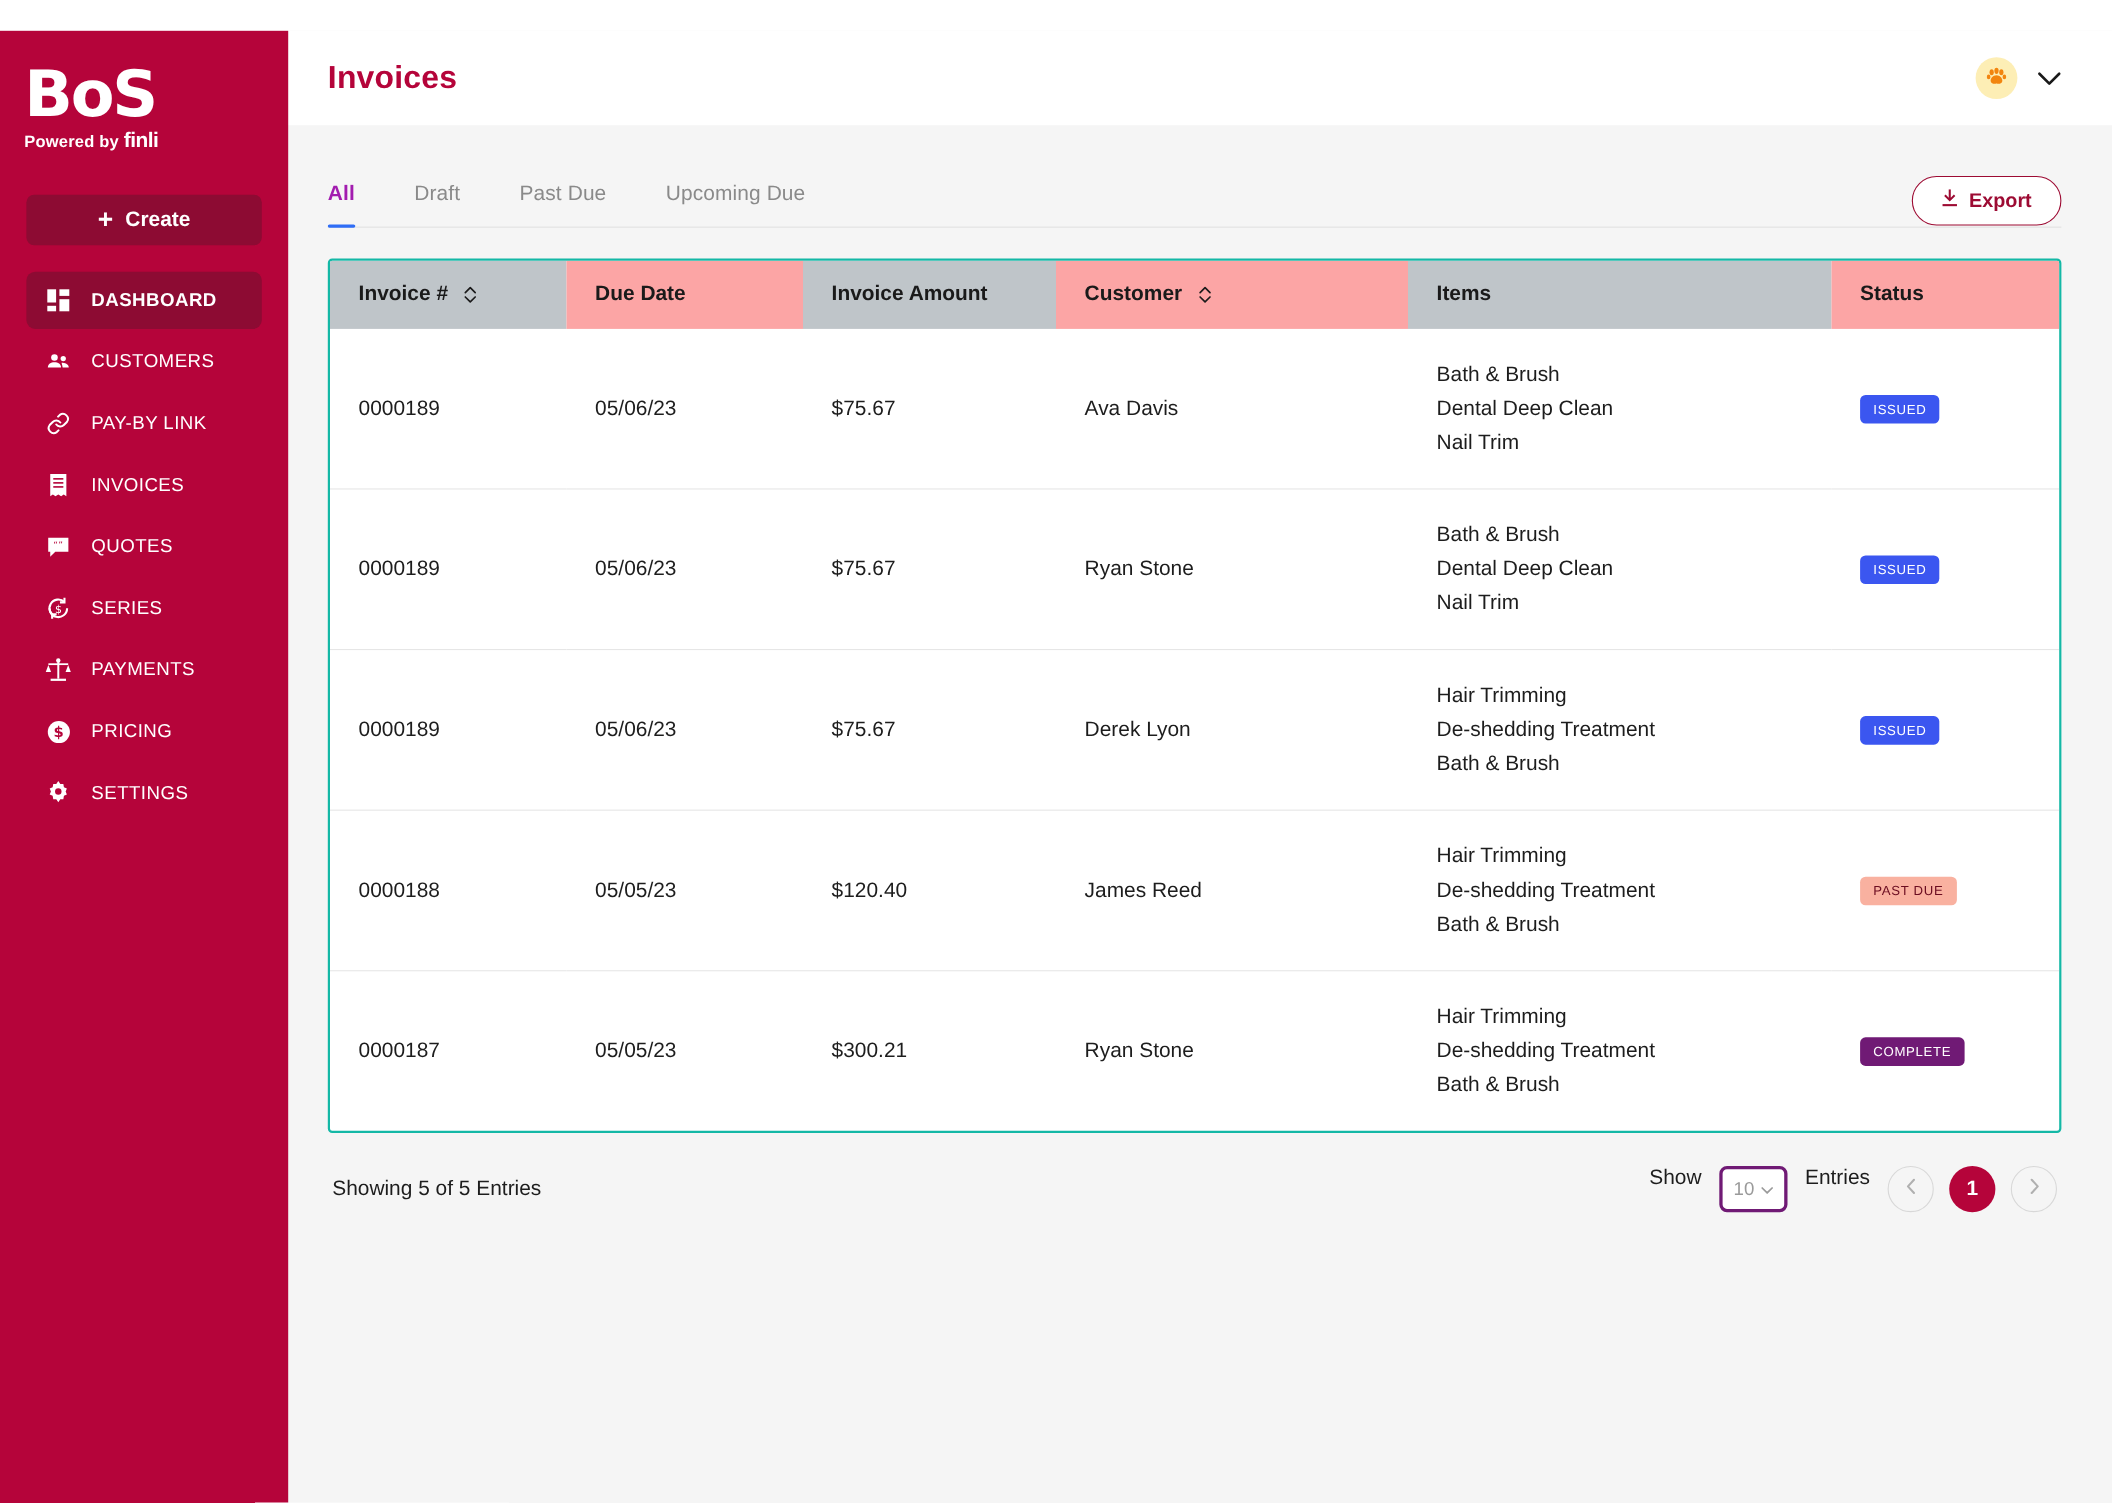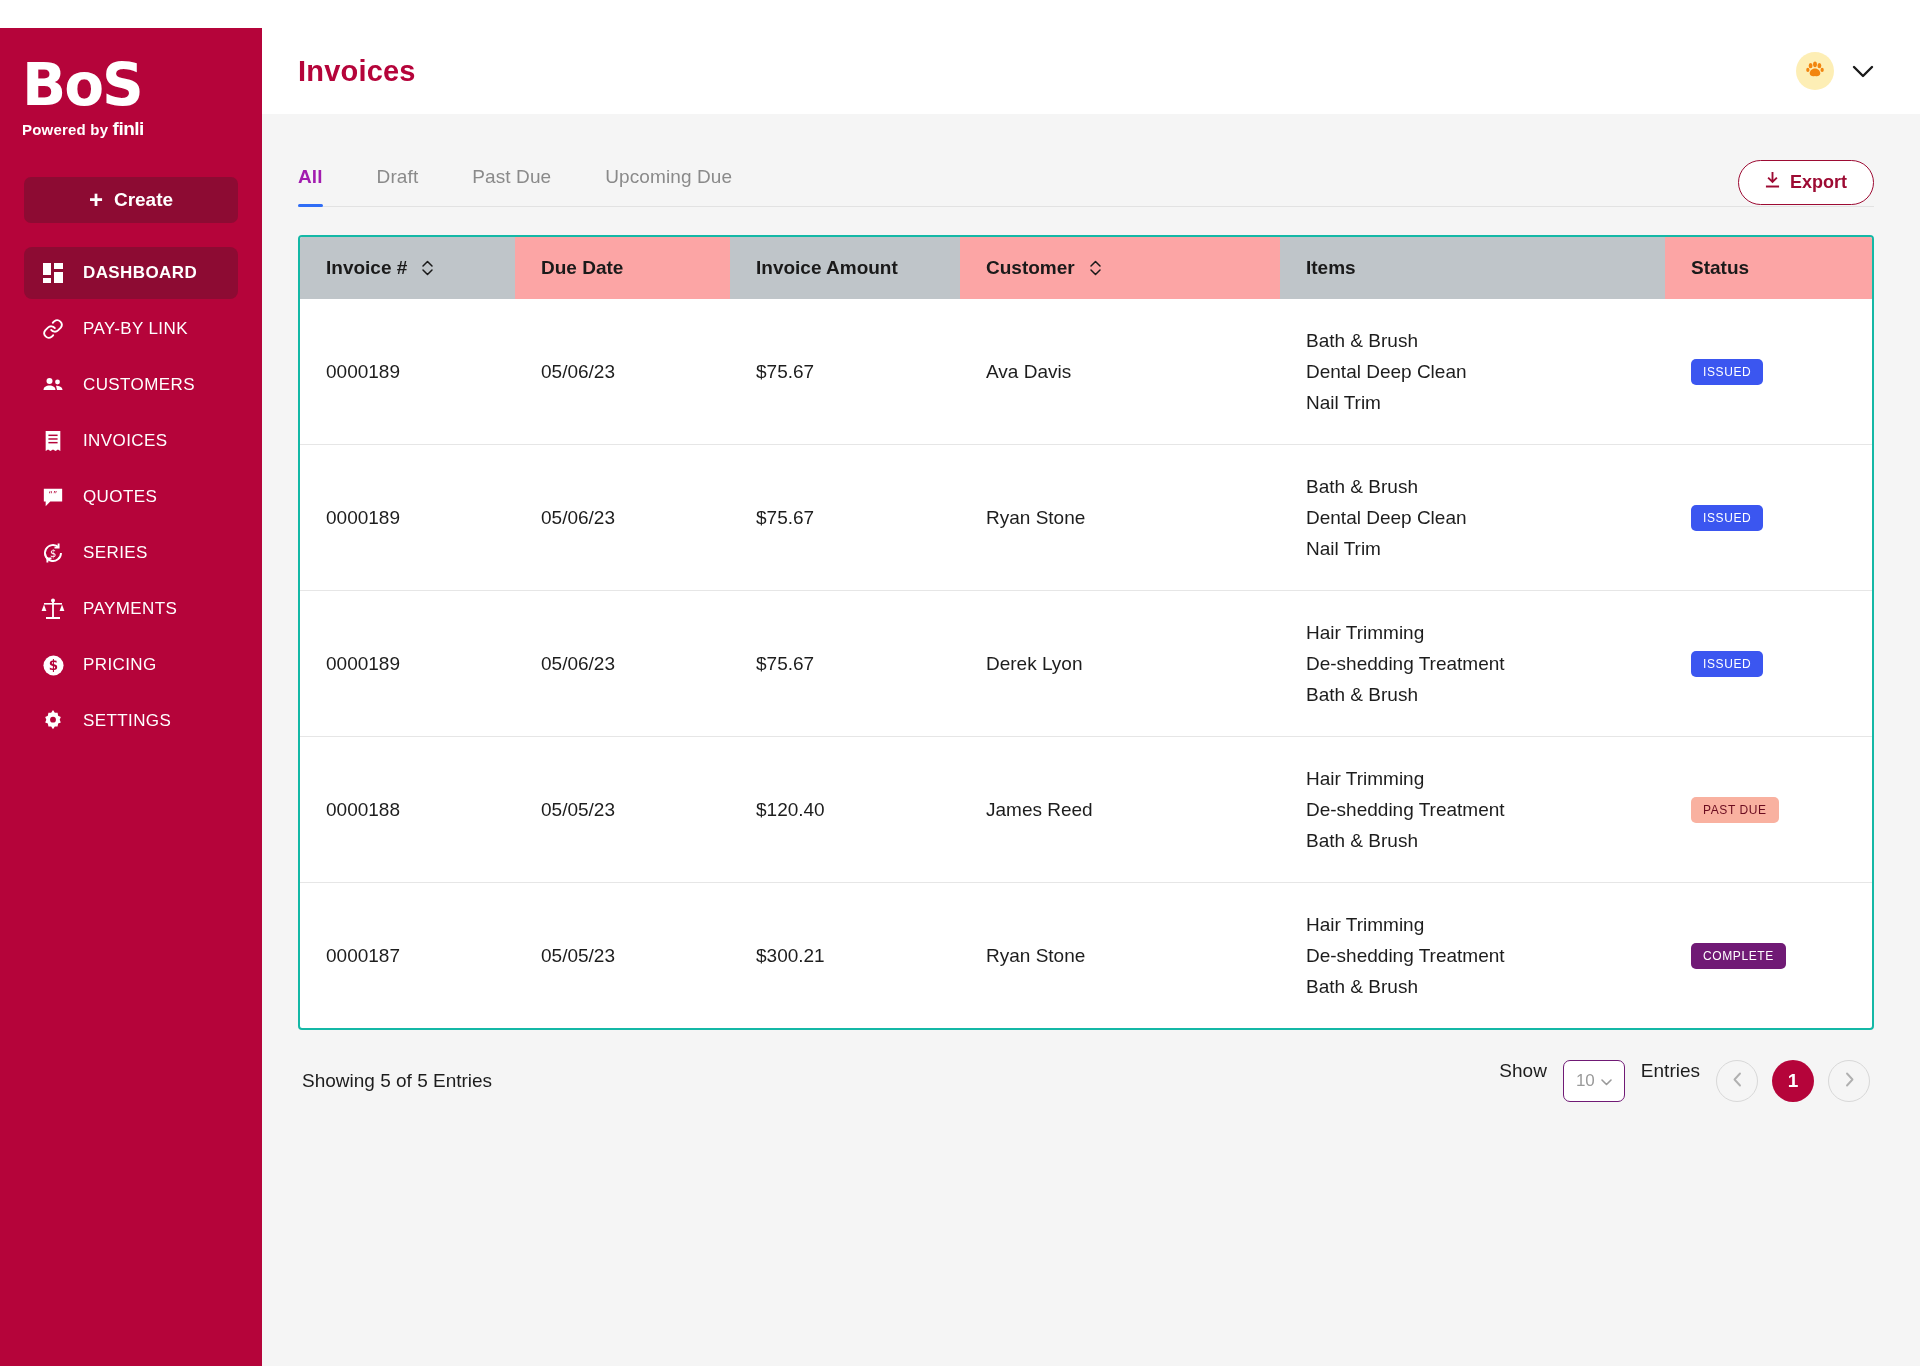--- a/index.html
+++ b/index.html
@@ -145,21 +145,21 @@
   
   .footer {
     display: flex; align-items: center; justify-content: space-between;
     padding: 30px 4px 0 4px;
     font-size: 19px; color: #1d1d1d;
   }
   .pager { display: flex; gap: 16px; }
   .show-label, .entries-label { font-size: 19px; color: #1d1d1d; }
   .select-box {
     width: 62px; height: 42px;
-    border: 1px solid #701a75; border-radius: 7px; background: #fff;
+    border: 3px solid #701a75; border-radius: 7px; background: #fff;
     display: flex; align-items: center; justify-content: center; gap: 6px;
     color: #9a9a9a; font-size: 17px; cursor: pointer;
   }
   .circ-btn {
     width: 42px; height: 42px; border-radius: 50%;
     border: 1px solid #d8d8d8; background: #f5f5f5;
     display: flex; align-items: center; justify-content: center;
     cursor: pointer; color: #b0b0b0;
   }
   .page-num {
@@ -195,38 +195,38 @@
               <rect x="12" y="1" width="9" height="6" fill="#fff"></rect>
               <rect x="12" y="10" width="9" height="11" fill="#fff"></rect>
               <rect x="1" y="16" width="8" height="5" fill="#fff"></rect>
             </svg>
         </span>
         <span>DASHBOARD</span>
       </div>
 
       <div class="nav-item">
         <span class="nav-ico">
-          <svg width="22" height="22" viewBox="0 0 24 24" fill="none" stroke="#fff" stroke-width="2" stroke-linecap="round">
-              <path d="M10 13a5 5 0 0 0 7.5.5l3-3a5 5 0 0 0-7-7l-1.7 1.7"></path>
-              <path d="M14 11a5 5 0 0 0-7.5-.5l-3 3a5 5 0 0 0 7 7l1.7-1.7"></path>
-            </svg>
-        </span>
-        <span>PAY-BY LINK</span>
-      </div>
-
-      <div class="nav-item">
-        <span class="nav-ico">
           <svg width="24" height="24" viewBox="0 0 24 24" fill="#fff">
               <circle cx="8.5" cy="8" r="3"></circle>
               <circle cx="16.5" cy="9" r="2.4"></circle>
               <path d="M2.5 17c0-3 2.7-4.6 6-4.6s6 1.6 6 4.6z"></path>
               <path d="M15 12.8c2.8 0 6.5 1.2 6.5 4.2H16z"></path>
             </svg>
         </span>
         <span>CUSTOMERS</span>
+      </div>
+
+      <div class="nav-item">
+        <span class="nav-ico">
+          <svg width="22" height="22" viewBox="0 0 24 24" fill="none" stroke="#fff" stroke-width="2" stroke-linecap="round">
+              <path d="M10 13a5 5 0 0 0 7.5.5l3-3a5 5 0 0 0-7-7l-1.7 1.7"></path>
+              <path d="M14 11a5 5 0 0 0-7.5-.5l-3 3a5 5 0 0 0 7 7l1.7-1.7"></path>
+            </svg>
+        </span>
+        <span>PAY-BY LINK</span>
       </div>
 
       <div class="nav-item">
         <span class="nav-ico">
           <svg width="20" height="22" viewBox="0 0 20 24" fill="#fff">
               <path d="M2 1h16v22l-2.6-1.6L12.8 23l-2.8-1.7L7.2 23l-2.6-1.6L2 23z"></path>
               <rect x="5" y="5" width="10" height="1.6" fill="#b5043a"></rect>
               <rect x="5" y="9" width="10" height="1.6" fill="#b5043a"></rect>
               <rect x="5" y="13" width="10" height="1.6" fill="#b5043a"></rect>
             </svg>

